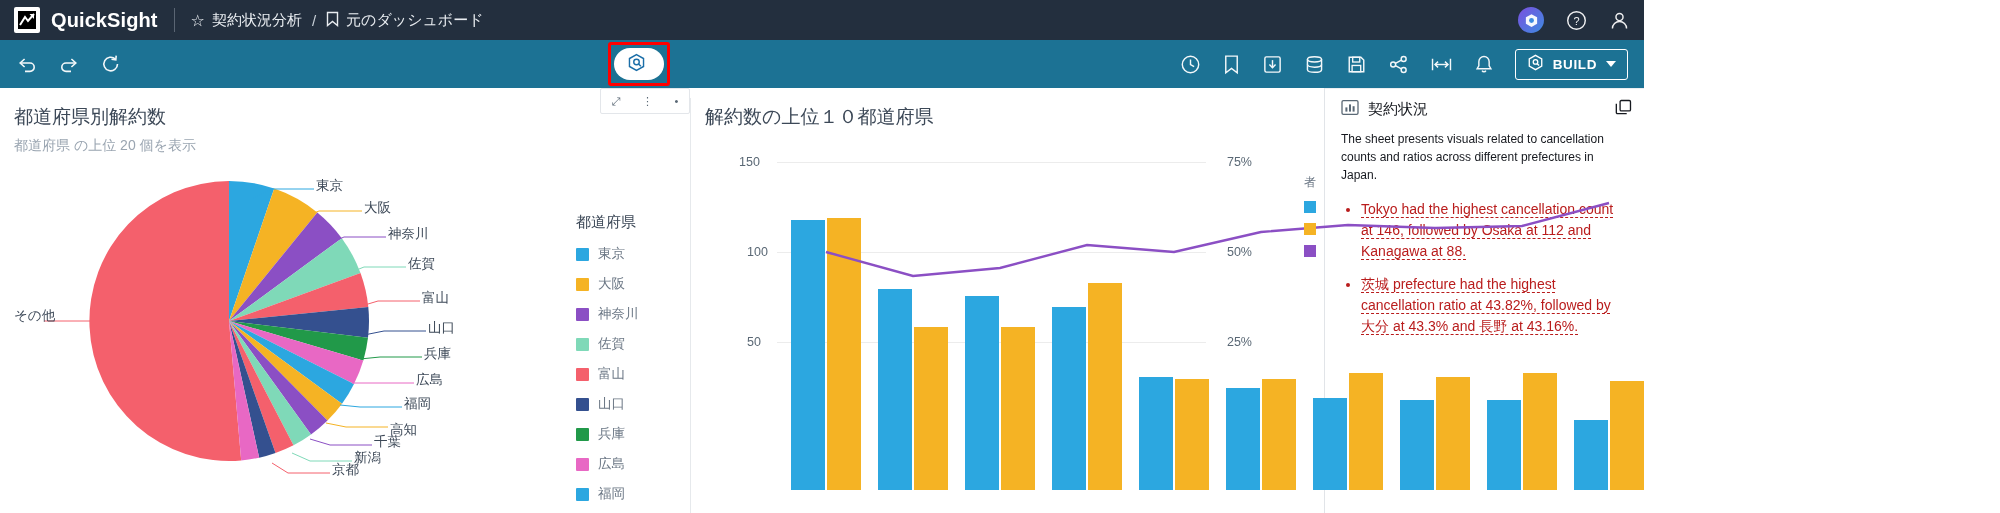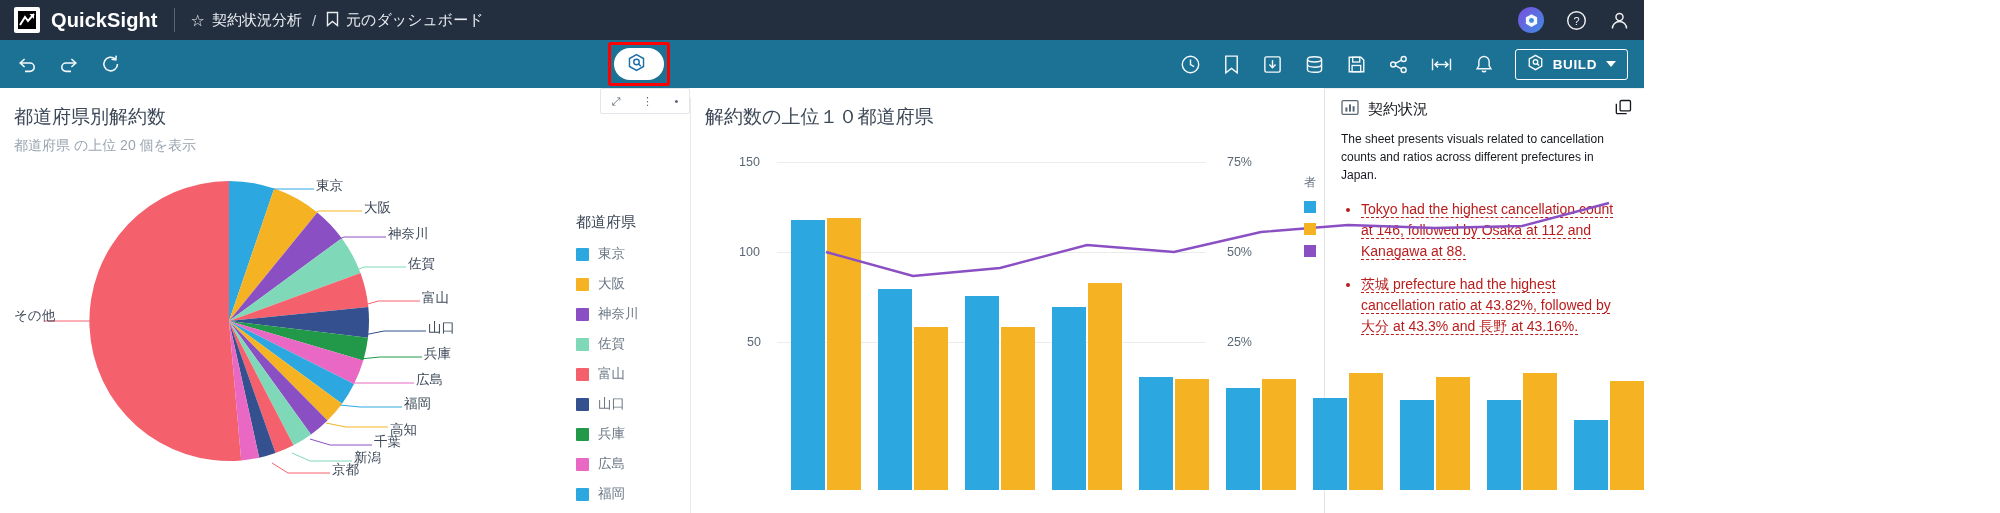--- a/index.html
+++ b/index.html
@@ -394,21 +394,21 @@
     <div class="bar-panel">
       <div class="v-title">解約数の上位１０都道府県</div>
 
       <div class="chart-box">
 
         <div class="gridline" style="left:72px;right:118px;top:22px;"></div>
         <div class="gridline" style="left:72px;right:118px;top:112px;"></div>
         <div class="gridline" style="left:72px;right:118px;top:202px;"></div>
 
         <div class="ytick" style="left:34px;top:15px;">150</div>
-        <div class="ytick" style="left:34px;top:105px;">100</div>
+        <div class="ytick" style="left:42px;top:105px;">100</div>
         <div class="ytick" style="left:42px;top:195px;">50</div>
 
         <div class="y2tick" style="right:72px;top:15px;">75%</div>
         <div class="y2tick" style="right:72px;top:105px;">50%</div>
         <div class="y2tick" style="right:72px;top:195px;">25%</div>
 
         <div class="bar" style="left:86px;width:34px;height:270px;background:#2ca7e0;"></div>
         <div class="bar" style="left:122px;width:34px;height:272px;background:#f5b324;"></div>
 
         <div class="bar" style="left:173px;width:34px;height:201px;background:#2ca7e0;"></div>

